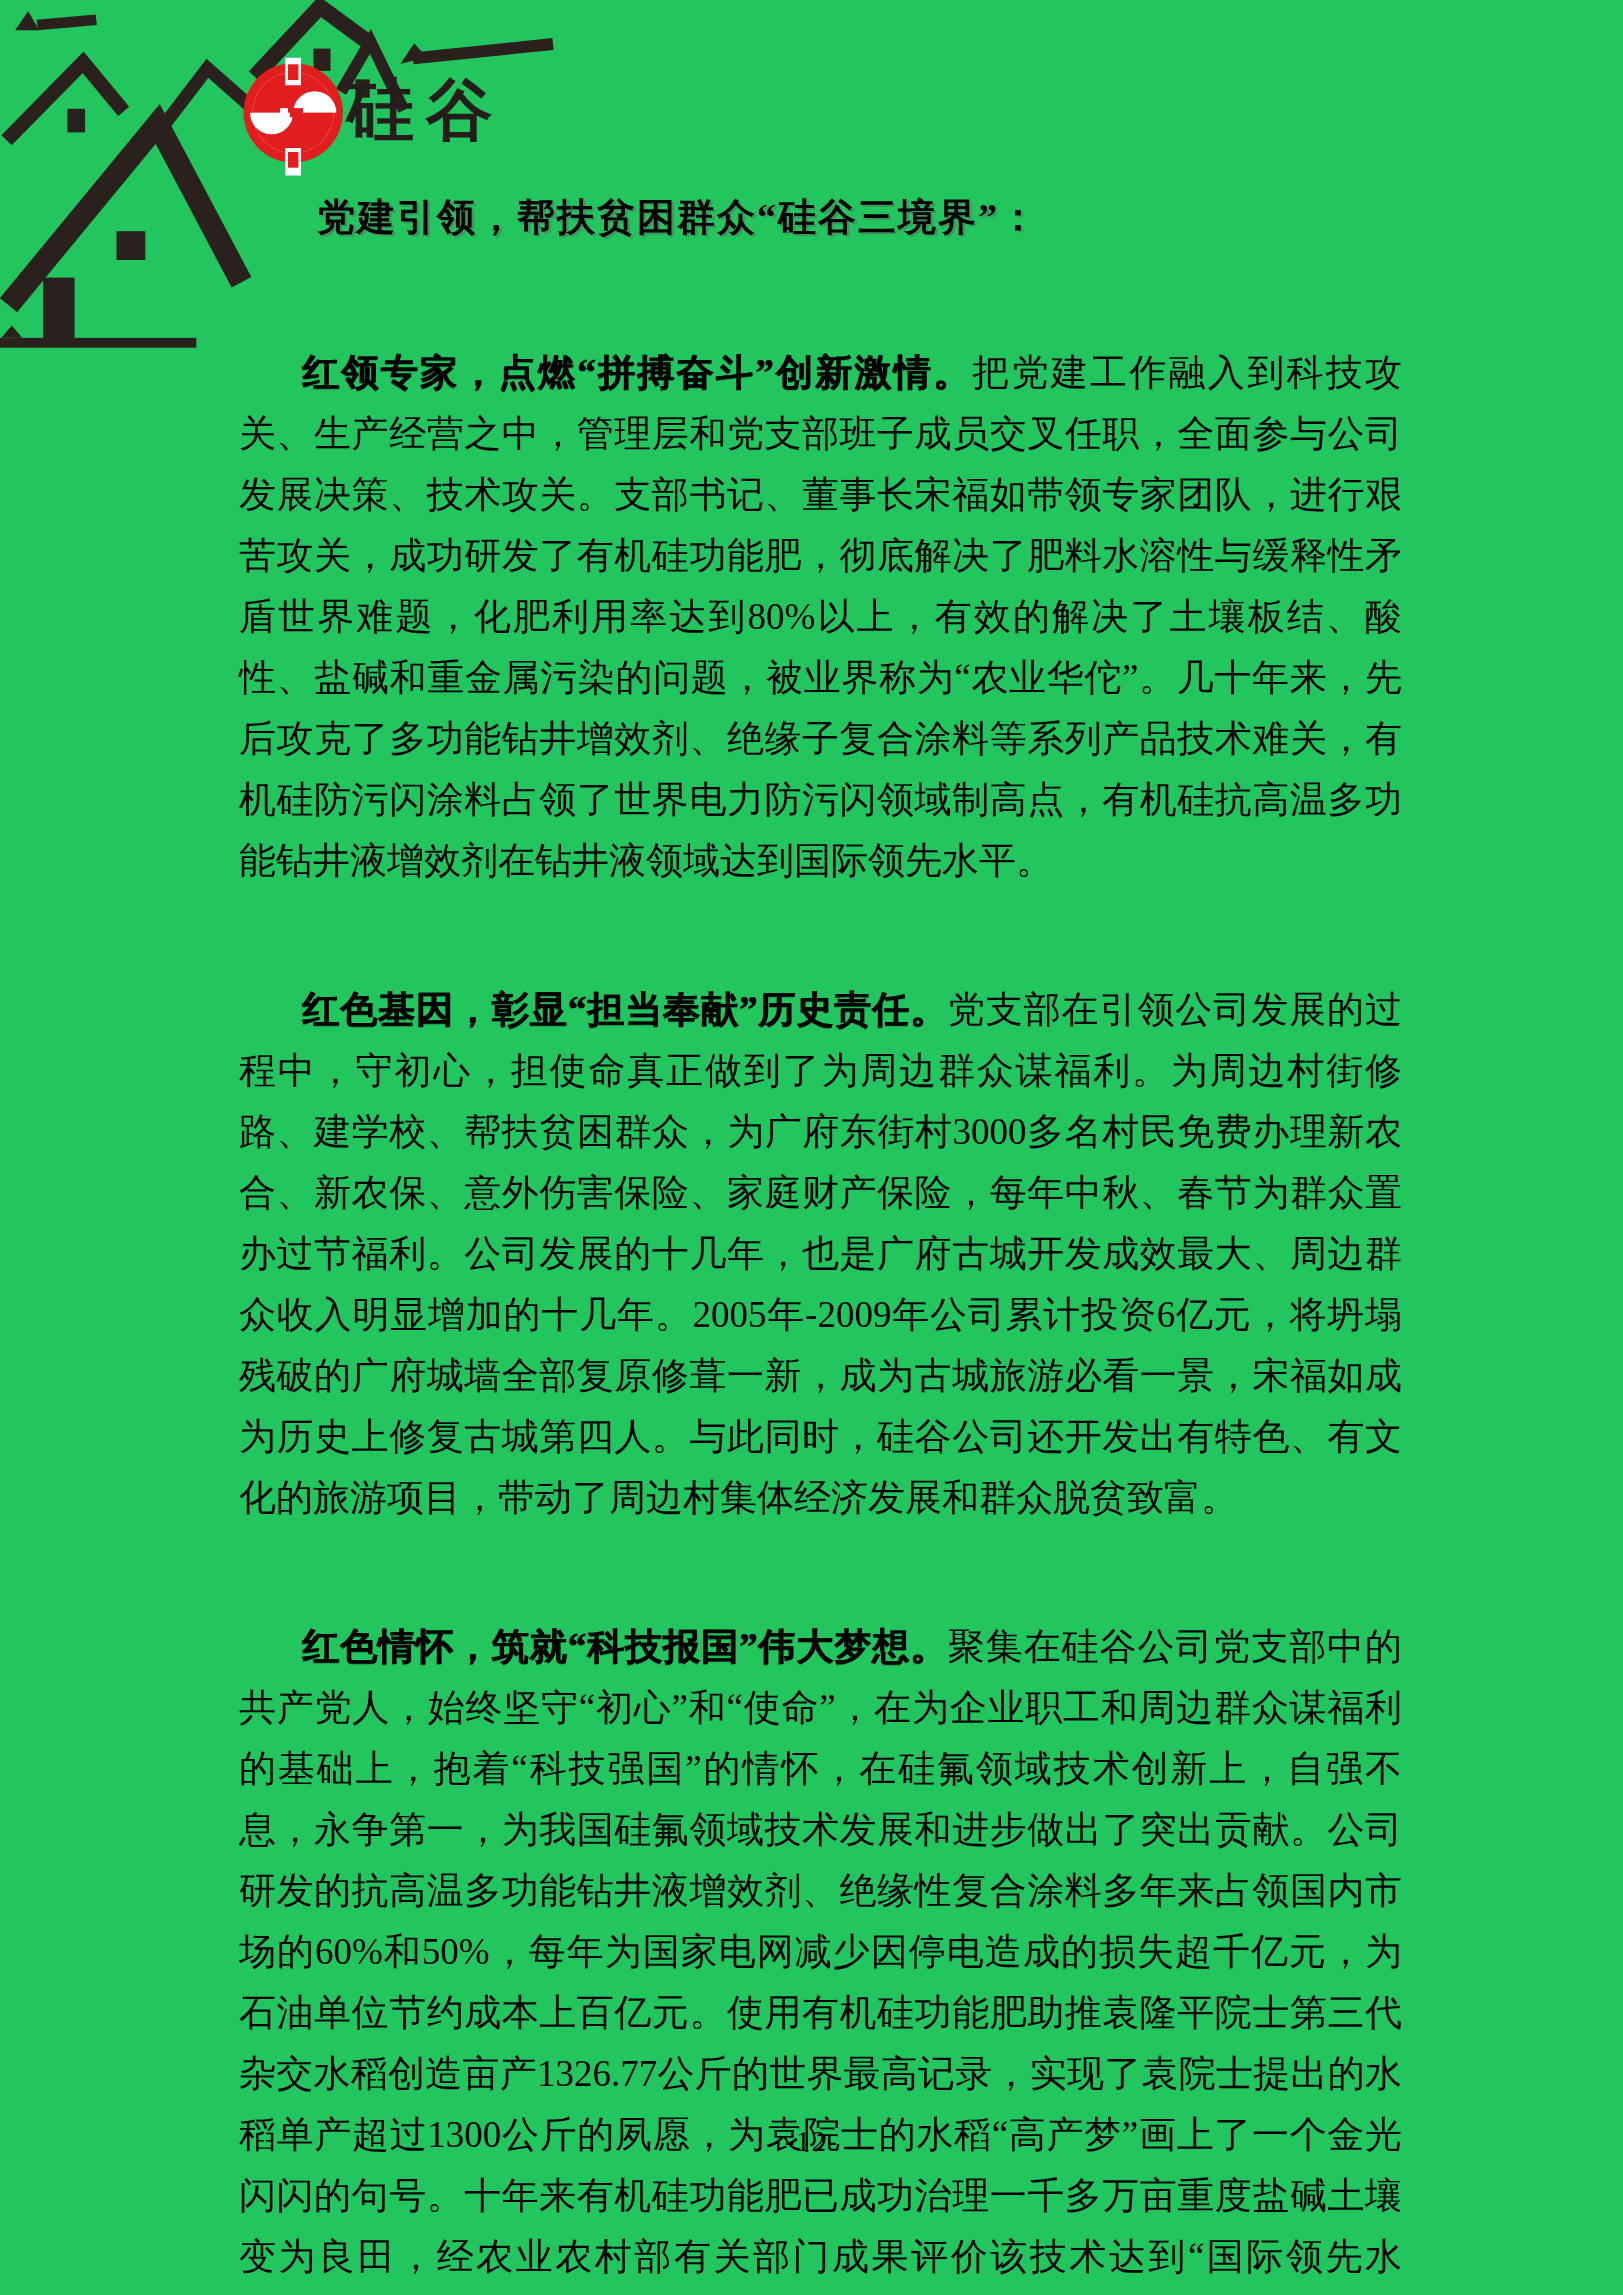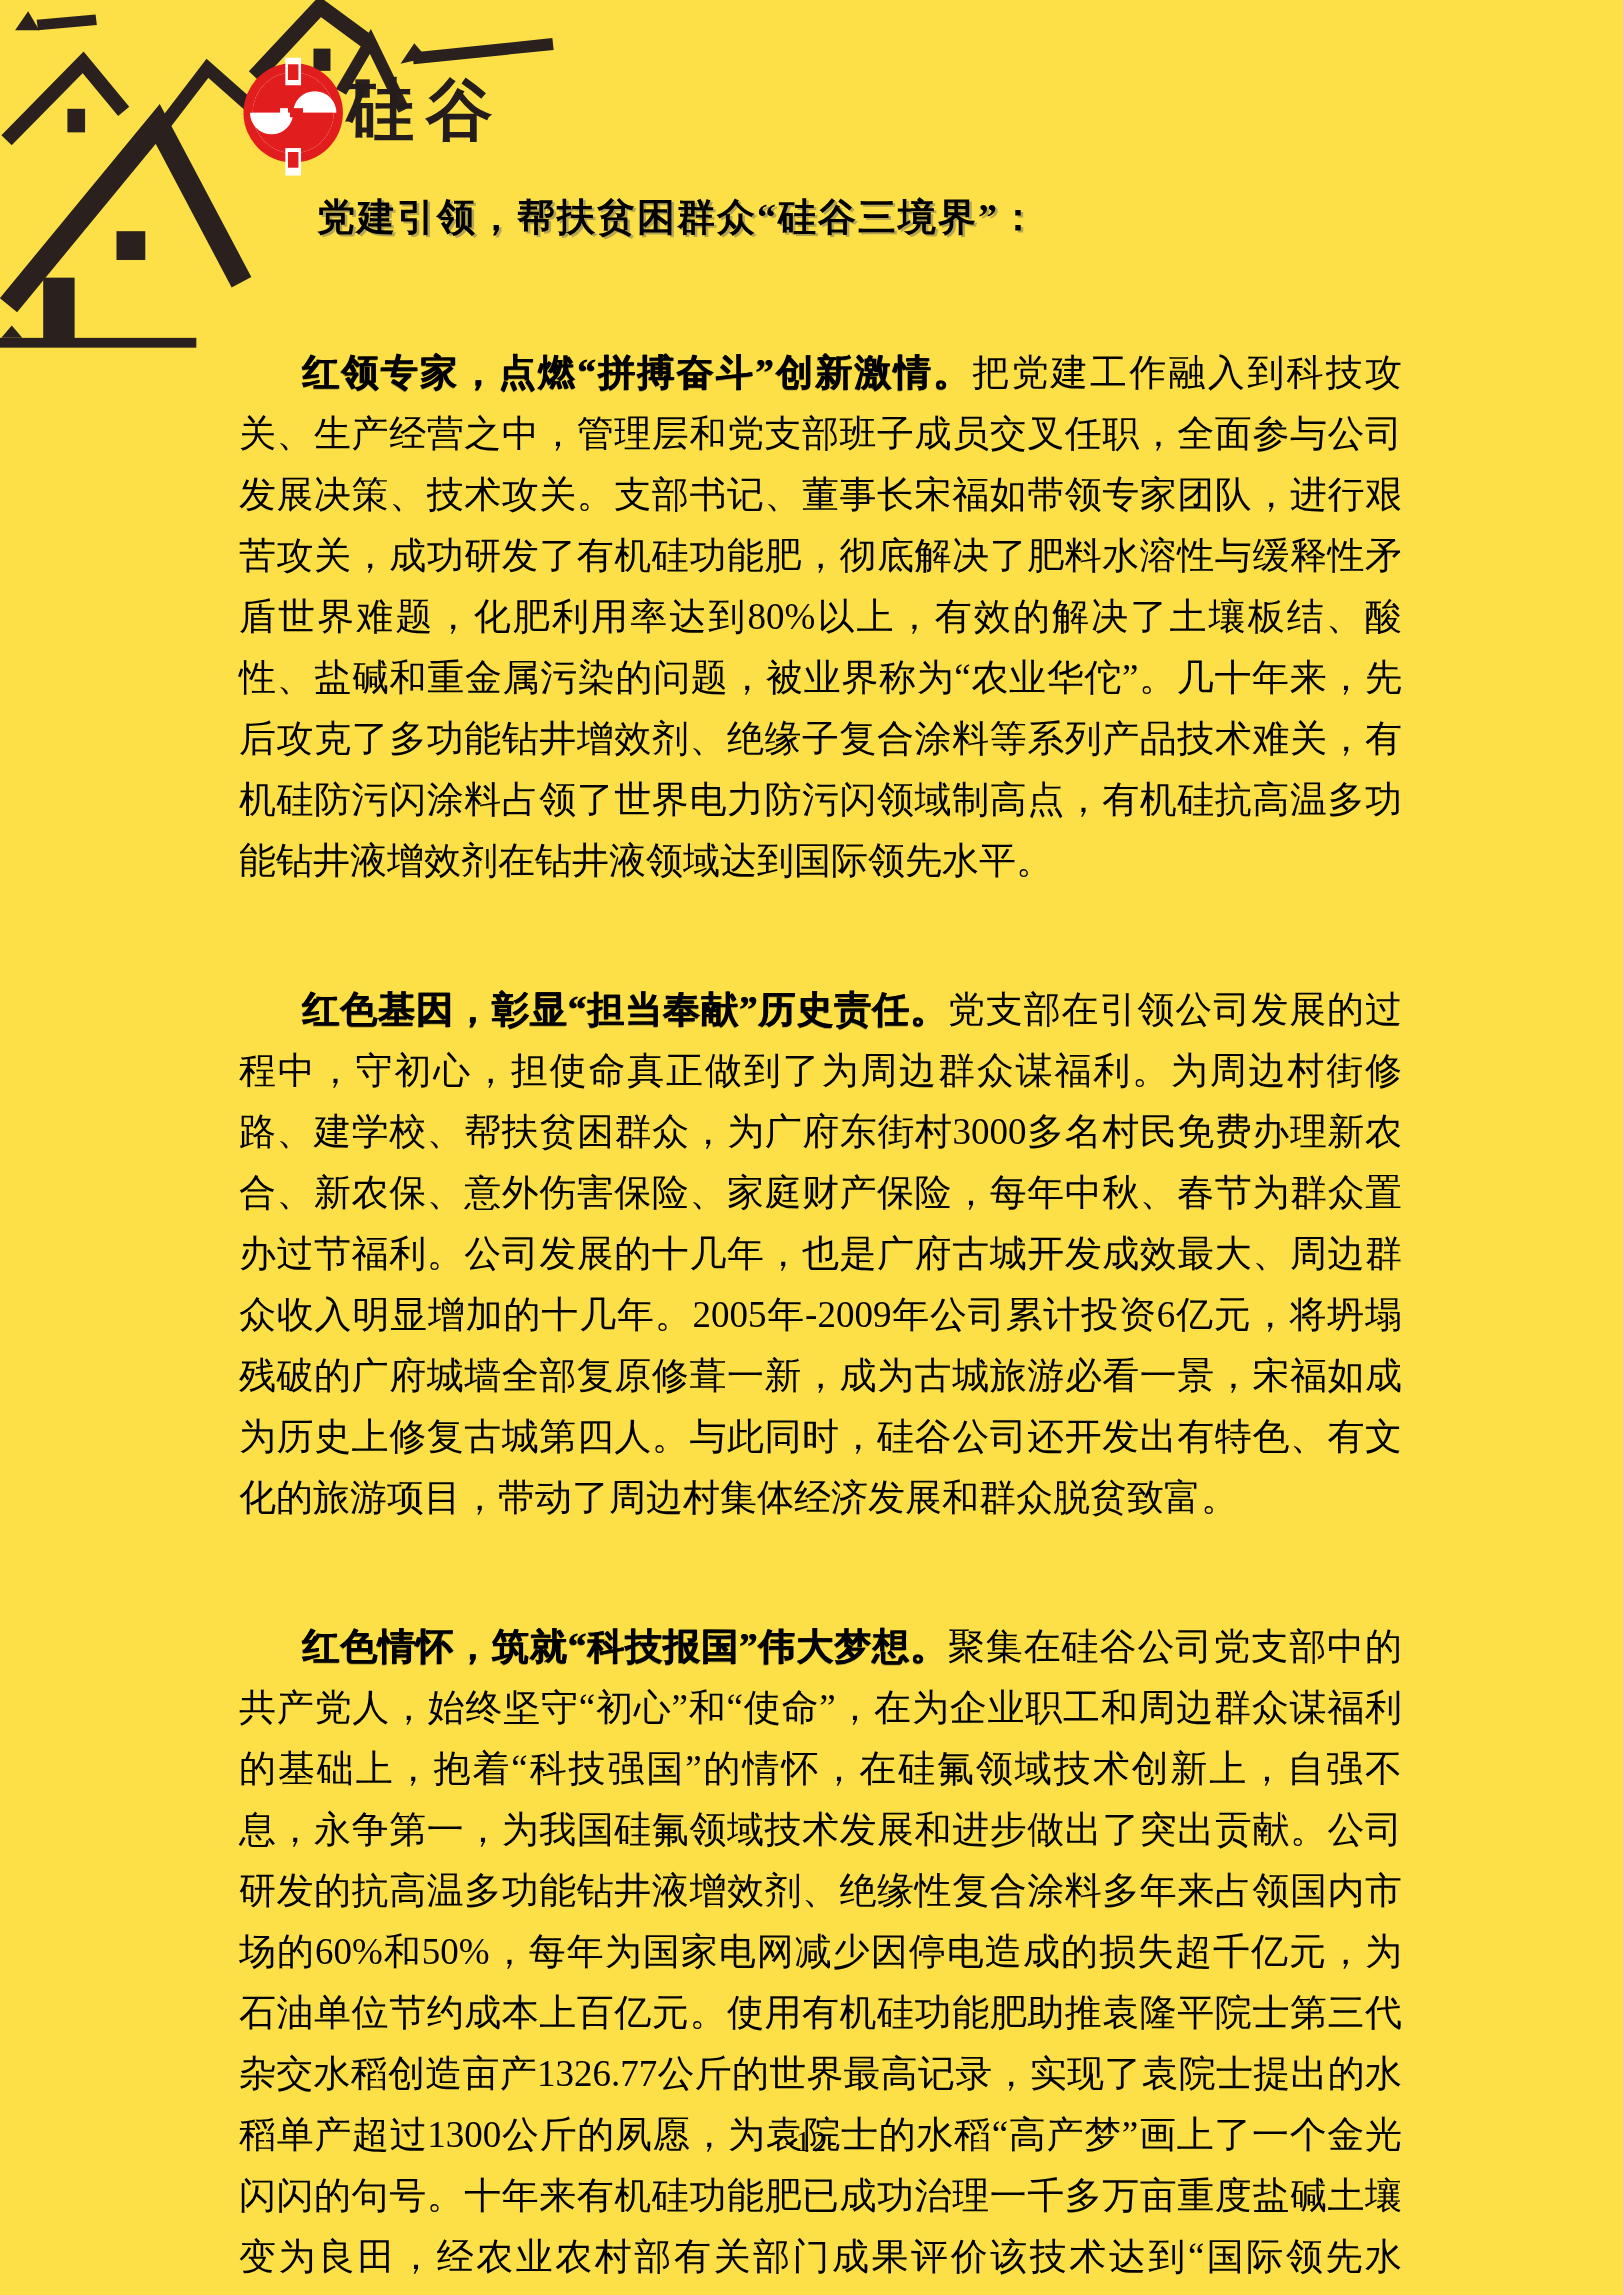--- a/index.html
+++ b/index.html
@@ -1,20 +1,20 @@
 <!DOCTYPE html>
 <html style="font-size:10.5px"><head>
 <meta charset="utf-8">
 <style>
   html,body { margin:0; padding:0; background:#888; }
   .page {
     position:relative;
     width:1623px; height:2295px;
     margin:0 auto;
-    background:#fde047;
+    background:#22c55e;
     overflow:hidden;
     font-family:"Liberation Serif","DejaVu Serif",serif;
     color:#000000;
     text-decoration:underline;
   }
 
   
   .logo { position:absolute; left:0; top:0; width:589px; height:393px; }
   .logo-svg { position:absolute; left:0; top:0; }
   .brand {

